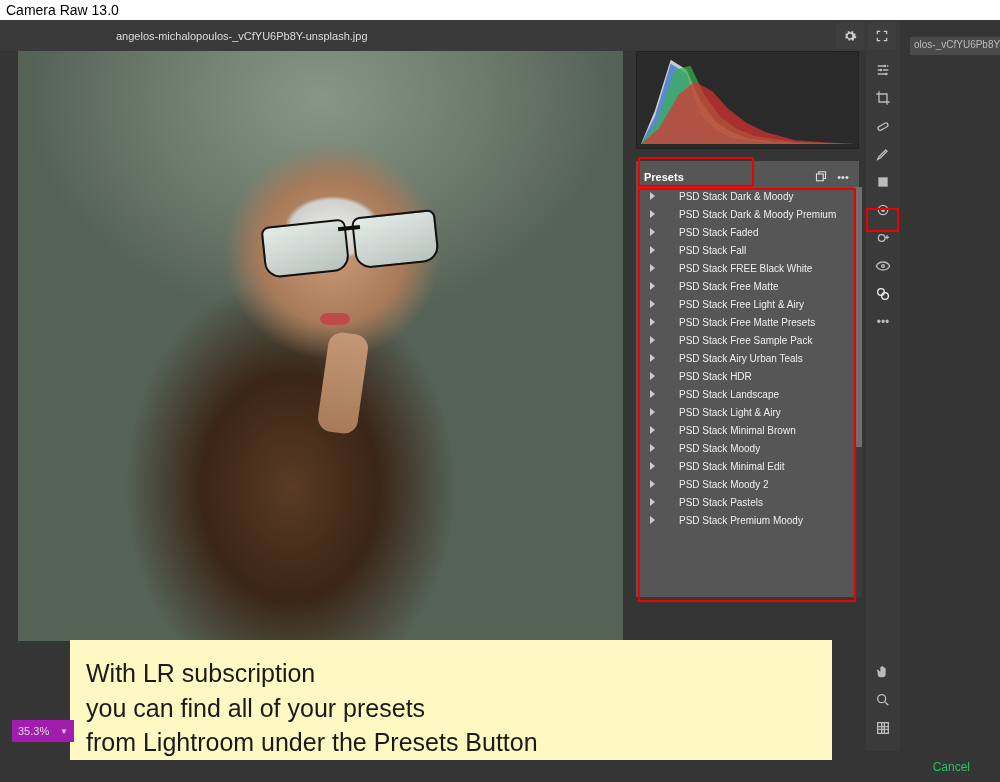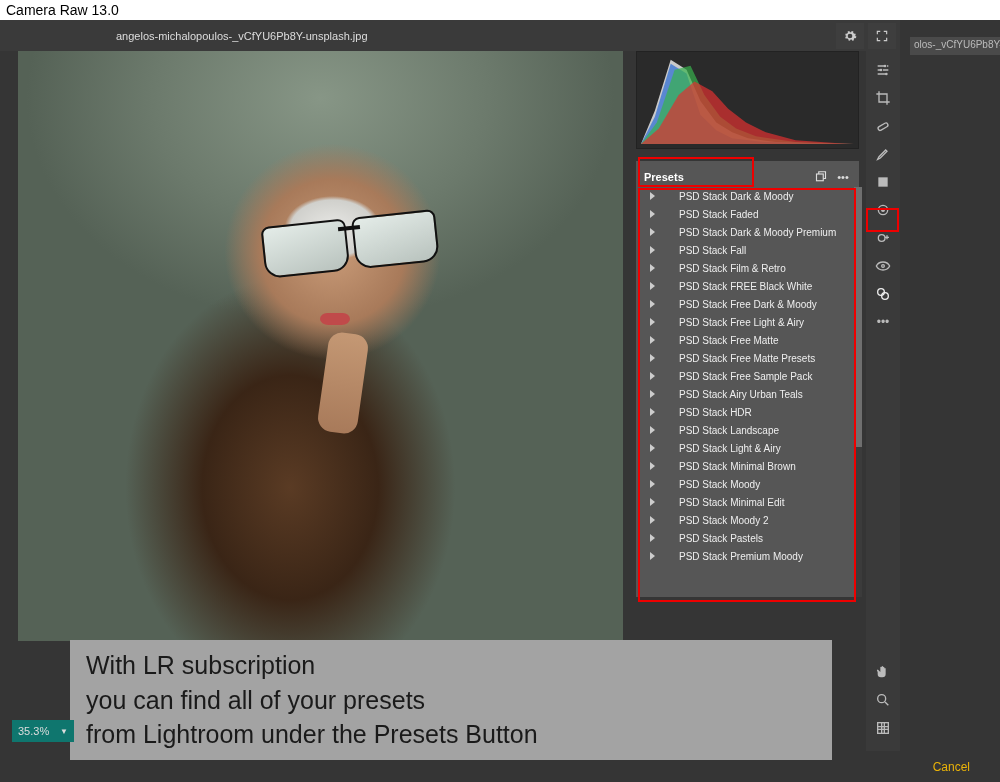--- a/index.html
+++ b/index.html
@@ -85,28 +85,28 @@
   .tool { width: 28px; height: 26px; display: flex; align-items: center; justify-content: center; color: #bbb; }
   .tool svg { width: 16px; height: 16px; }
   .tool-gap { height: 320px; }
   
   .red1 { position: absolute; top: 157px; left: 638px; width: 116px; height: 30px; border: 2px solid #e00; }
   .red2 { position: absolute; top: 188px; left: 638px; width: 218px; height: 414px; border: 2px solid #e00; }
   .red3 { position: absolute; top: 208px; left: 866px; width: 33px; height: 24px; border: 2px solid #e00; }
   
   .caption {
     position: absolute; left: 70px; top: 640px; width: 762px; height: 120px;
-    background: #a3a3a3; color: #1a1a1a; font-size: 25px; line-height: 1.38;
-    padding: 8px 16px; font-family: "Myriad Pro","Segoe UI",Arial,sans-serif;
-  }
-  
-  .zoom { position: absolute; left: 12px; top: 720px; width: 62px; height: 22px; background: #0f766e; display: flex; align-items: center; padding: 0 6px; color: #ddd; font-size: 11px; }
+    background: #fef9c3; color: #1a1a1a; font-size: 25px; line-height: 1.38;
+    padding: 16px 16px; font-family: "Myriad Pro","Segoe UI",Arial,sans-serif;
+  }
+  
+  .zoom { position: absolute; left: 12px; top: 720px; width: 62px; height: 22px; background: #a21caf; display: flex; align-items: center; padding: 0 6px; color: #ddd; font-size: 11px; }
   .zoom .dd { margin-left: auto; font-size: 8px; }
   
-  .cancel { position: absolute; right: 30px; bottom: 8px; color: #eab308; font-size: 12px; }
+  .cancel { position: absolute; right: 30px; bottom: 8px; color: #22c55e; font-size: 12px; }
 </style>
 </head>
 <body>
 
 <div class="back-strip">
   <span>olos-_vCfYU6Pb8Y-unspla</span>
 </div>
 
 <div class="titlebar">
   <span>Camera Raw 13.0</span>
@@ -163,49 +163,41 @@
   </span>
 </div>
 
 <div class="presets-list" id="presets-list">
     <div class="preset-item">
       <span class="tri"></span>
       <span>PSD Stack Dark &amp; Moody</span>
     </div>
     <div class="preset-item">
       <span class="tri"></span>
+      <span>PSD Stack Dark &amp; Moody Premium</span>
+    </div>
+    <div class="preset-item">
+      <span class="tri"></span>
       <span>PSD Stack Faded</span>
     </div>
     <div class="preset-item">
       <span class="tri"></span>
-      <span>PSD Stack Dark &amp; Moody Premium</span>
-    </div>
-    <div class="preset-item">
-      <span class="tri"></span>
       <span>PSD Stack Fall</span>
     </div>
     <div class="preset-item">
       <span class="tri"></span>
-      <span>PSD Stack Film &amp; Retro</span>
-    </div>
-    <div class="preset-item">
-      <span class="tri"></span>
       <span>PSD Stack FREE Black White</span>
     </div>
     <div class="preset-item">
       <span class="tri"></span>
-      <span>PSD Stack Free Dark &amp; Moody</span>
+      <span>PSD Stack Free Matte</span>
     </div>
     <div class="preset-item">
       <span class="tri"></span>
       <span>PSD Stack Free Light &amp; Airy</span>
-    </div>
-    <div class="preset-item">
-      <span class="tri"></span>
-      <span>PSD Stack Free Matte</span>
     </div>
     <div class="preset-item">
       <span class="tri"></span>
       <span>PSD Stack Free Matte Presets</span>
     </div>
     <div class="preset-item">
       <span class="tri"></span>
       <span>PSD Stack Free Sample Pack</span>
     </div>
     <div class="preset-item">

